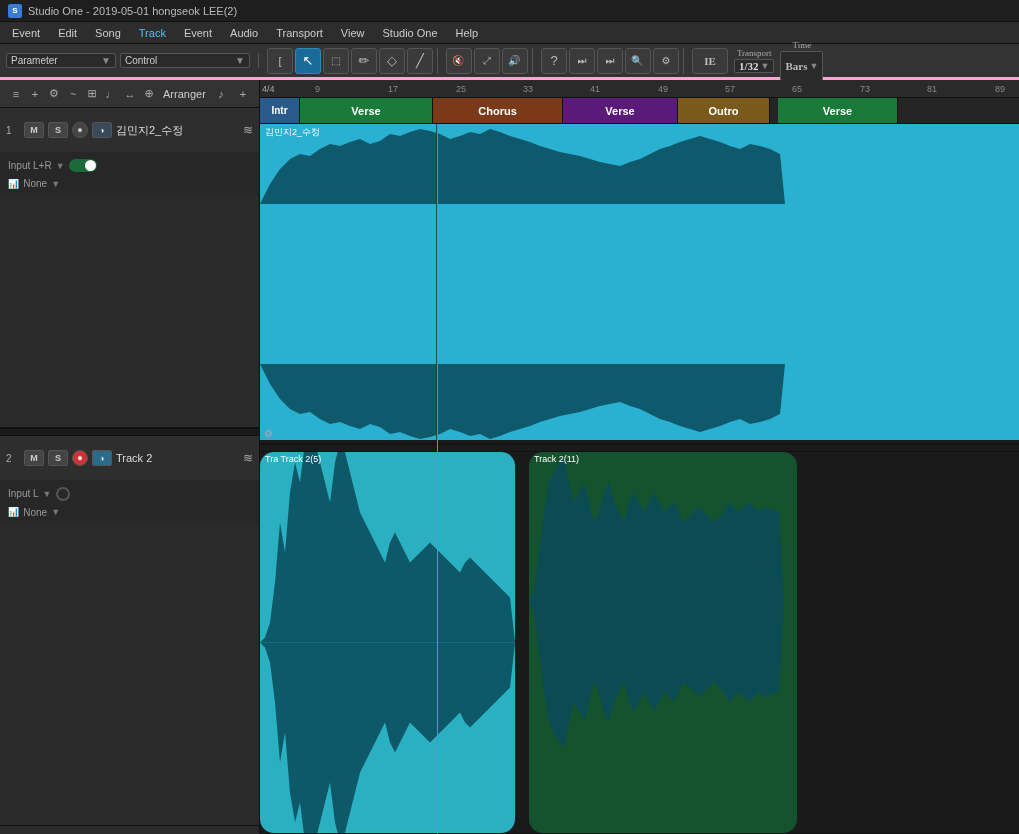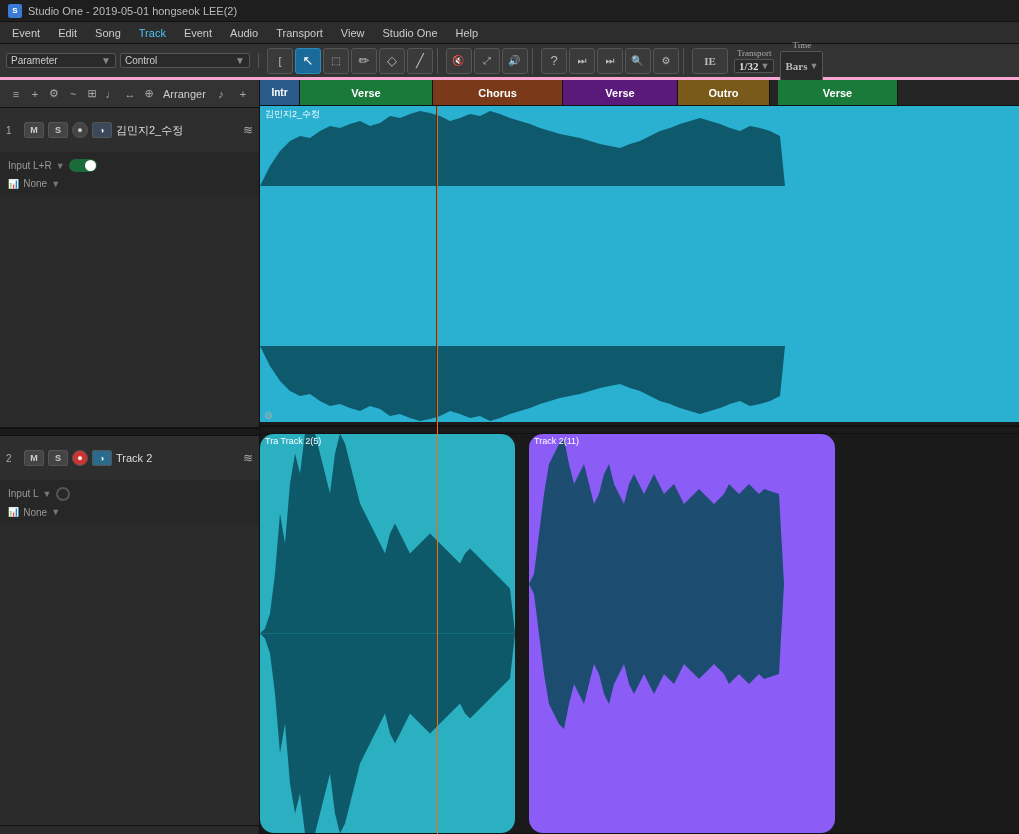--- a/index.html
+++ b/index.html
@@ -496,20 +496,34 @@
           <span class="track-sub-label">None</span>
           <span style="color:#777;font-size:9px;">▼</span>
         </div>
       </div>
     </div>
 
   </div>
 
   <div id="timeline-area">
 
+    <div id="ruler" style="position:relative;height:18px;background:#2a2a2a;border-bottom:1px solid #111;">
+      <span style="position:absolute;left:2px;font-size:9px;color:#aaa;">4/4</span>
+      <span style="position:absolute;left:55px;font-size:9px;color:#888;">9</span>
+      <span style="position:absolute;left:128px;font-size:9px;color:#888;">17</span>
+      <span style="position:absolute;left:196px;font-size:9px;color:#888;">25</span>
+      <span style="position:absolute;left:263px;font-size:9px;color:#888;">33</span>
+      <span style="position:absolute;left:330px;font-size:9px;color:#888;">41</span>
+      <span style="position:absolute;left:398px;font-size:9px;color:#888;">49</span>
+      <span style="position:absolute;left:465px;font-size:9px;color:#888;">57</span>
+      <span style="position:absolute;left:532px;font-size:9px;color:#888;">65</span>
+      <span style="position:absolute;left:600px;font-size:9px;color:#888;">73</span>
+      <span style="position:absolute;left:667px;font-size:9px;color:#888;">81</span>
+      <span style="position:absolute;left:735px;font-size:9px;color:#888;">89</span>
+    </div>
 
     <div id="sections-bar" style="height:26px;position:relative;background:#252525;border-bottom:1px solid #111;">
       <div class="section-block section-intro" style="left:0;width:40px;font-size:10px;">Intr</div>
       <div class="section-block section-verse" style="left:40px;width:133px;">Verse</div>
       <div class="section-block section-chorus" style="left:173px;width:130px;">Chorus</div>
       <div class="section-block section-bridge" style="left:303px;width:115px;">Verse</div>
       <div class="section-block section-outro" style="left:418px;width:92px;">Outro</div>
       <div class="section-block section-verse2" style="left:518px;width:120px;">Verse</div>
     </div>
 
@@ -559,21 +573,21 @@
               <polyline fill="#0a4a5a" stroke="#0a4050" stroke-width="0" points="
                 0,0 5,-5 10,-20 15,-60 20,-120 25,-90 30,-150 35,-180 40,-160 45,-200 50,-220 55,-200 60,-180 65,-160 70,-140 75,-180 80,-200 85,-190 90,-170 95,-150 100,-130 105,-120 110,-110 115,-100 120,-90 125,-80 130,-100 135,-110 140,-100 145,-90 150,-80 155,-85 160,-90 165,-95 170,-100 175,-95 180,-90 185,-85 190,-80 195,-75 200,-70 205,-80 210,-85 215,-80 220,-75 225,-70 230,-65 235,-60 240,-55 245,-50 250,-45 255,0 0,0
               "></polyline>
               <polyline fill="#0a4a5a" stroke="#0a4050" stroke-width="0" points="
                 0,0 5,5 10,20 15,60 20,120 25,90 30,150 35,180 40,160 45,200 50,220 55,200 60,180 65,160 70,140 75,180 80,200 85,190 90,170 95,150 100,130 105,120 110,110 115,100 120,90 125,80 130,100 135,110 140,100 145,90 150,80 155,85 160,90 165,95 170,100 175,95 180,90 185,85 190,80 195,75 200,70 205,80 210,85 215,80 220,75 225,70 230,65 235,60 240,55 245,50 250,45 255,0 0,0
               "></polyline>
             </g>
           </svg>
         </div>
 
-        <div class="audio-clip" style="left:269px;top:0;width:306px;bottom:0;background:#8b5cf6;">
+        <div class="audio-clip" style="left:269px;top:0;width:268px;bottom:0;background:#14532d;">
           <span class="clip-label">Track 2(11)</span>
           <svg width="100%" height="100%" preserveAspectRatio="none" style="position:absolute;top:0;left:0;opacity:0.85;">
             <g>
               <polyline fill="#0a4a5a" stroke="#0a4050" stroke-width="0" points="
                 0,150 5,140 10,100 15,60 20,30 25,20 30,10 35,5 40,30 45,50 50,40 55,30 60,50 65,70 70,60 75,40 80,30 85,50 90,60 95,70 100,50 105,40 110,50 115,60 120,50 125,40 130,50 135,60 140,55 145,50 150,60 155,70 160,65 165,60 170,55 175,60 180,65 185,70 190,65 195,60 200,50 205,55 210,60 215,55 220,50 225,55 230,60 235,55 250,60 255,150 0,150
               "></polyline>
               <polyline fill="#0a4a5a" stroke="#0a4050" stroke-width="0" points="
                 0,150 5,160 10,200 15,240 20,270 25,280 30,290 35,295 40,270 45,250 50,260 55,270 60,250 65,230 70,240 75,260 80,270 85,250 90,240 95,230 100,250 105,260 110,250 115,240 120,250 125,260 130,250 135,240 140,245 145,250 150,240 155,230 160,235 165,240 170,245 175,240 180,235 185,230 190,235 195,240 200,250 205,245 210,240 215,245 220,250 225,245 230,240 235,245 250,240 255,150 0,150
               "></polyline>
             </g>

